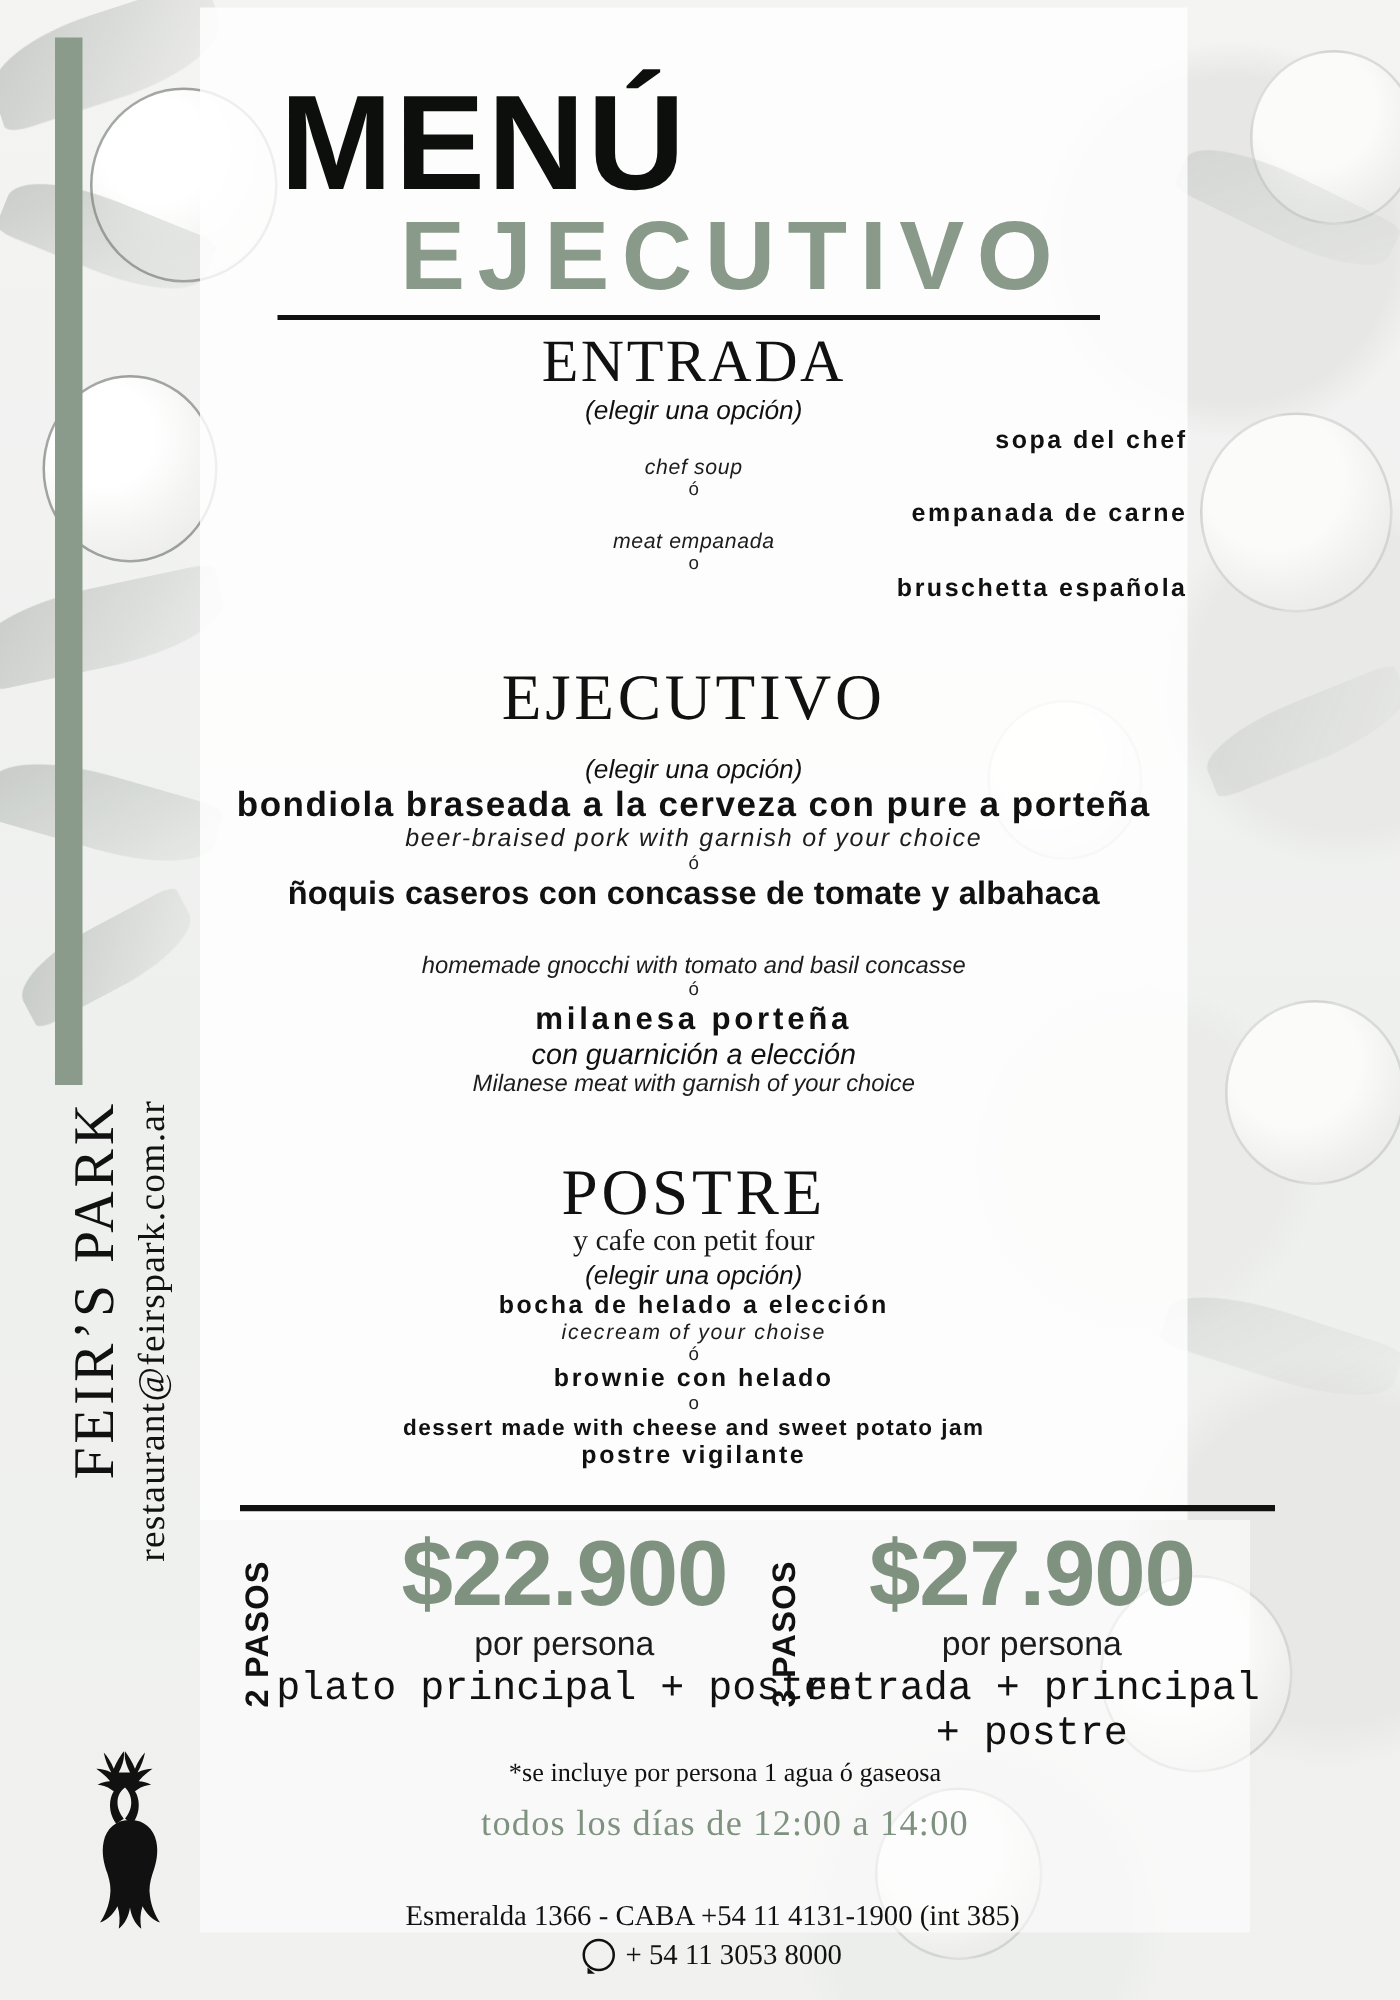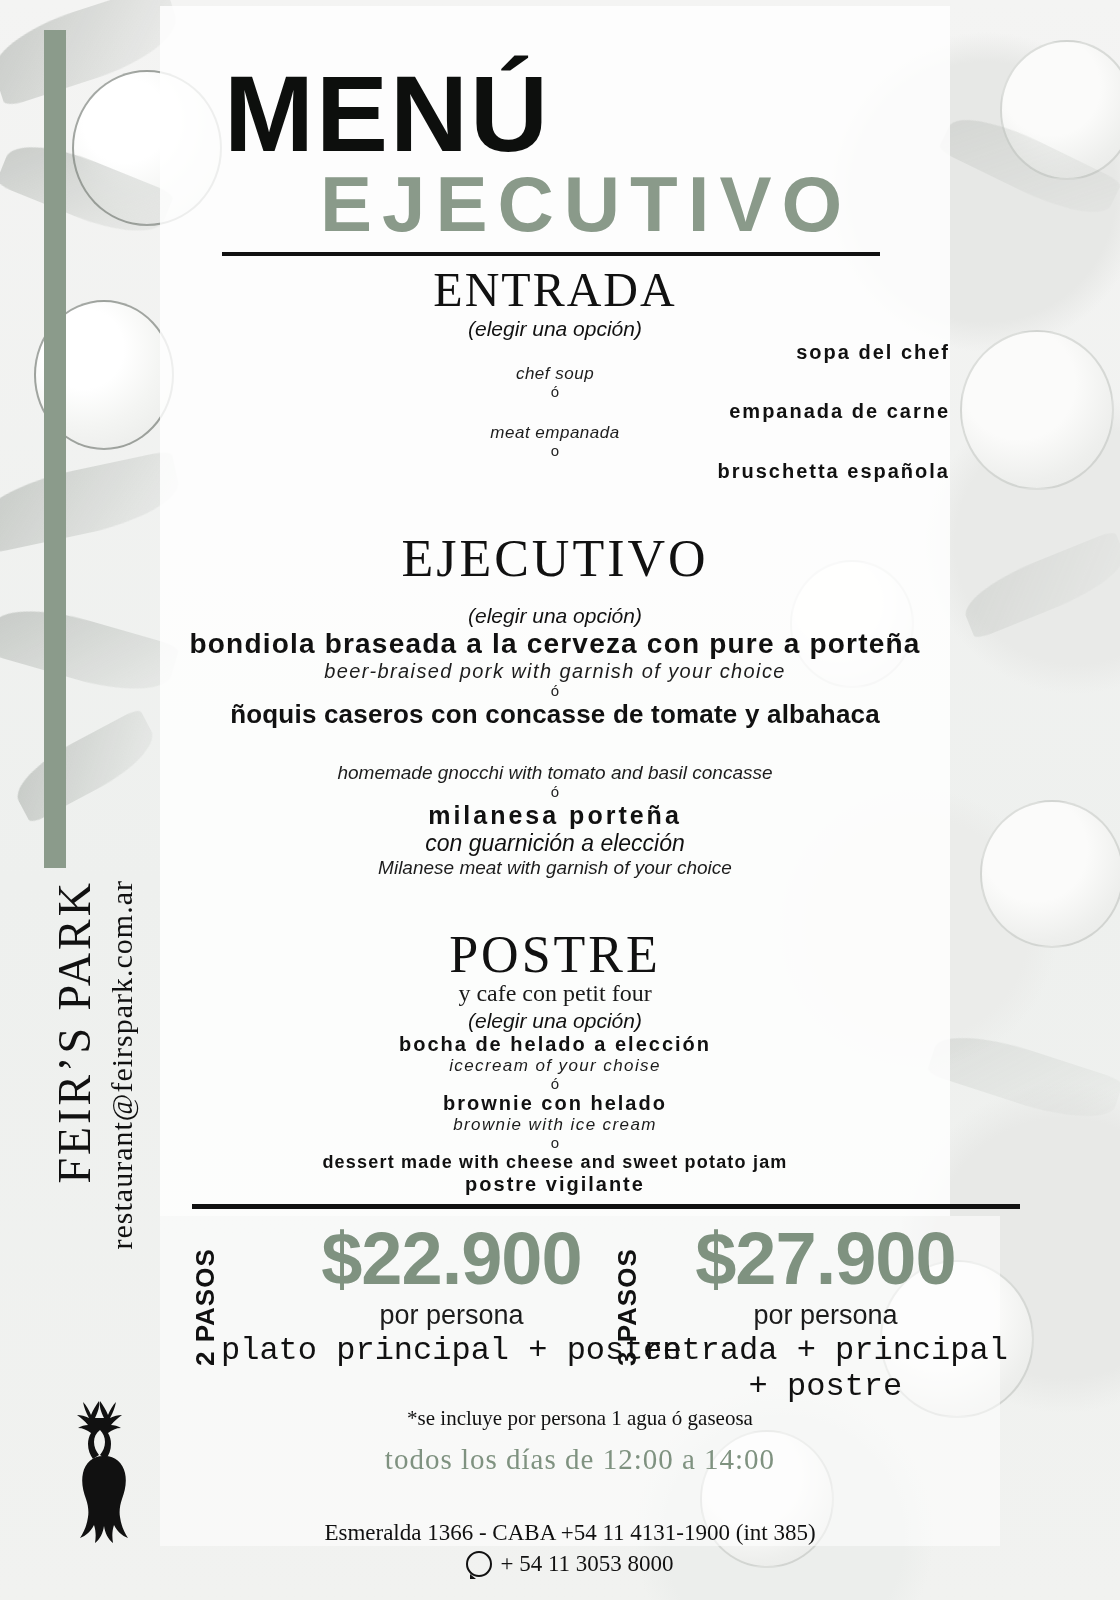--- a/index.html
+++ b/index.html
@@ -388,21 +388,20 @@
 
     <div class="gap-lg"></div>
 
     <div class="sec-title sec-postre">POSTRE</div>
     <div class="sec-sub-serif">y cafe con petit four</div>
     <div class="choose">(elegir una opción)</div>
     <div class="dish d-dish">bocha de helado a elección</div>
     <div class="trans d-trans">icecream of your choise</div>
     <div class="or">ó</div>
     <div class="dish d-dish">brownie con helado</div>
-    <div class="trans d-trans">brownie with ice cream</div>
     <div class="or">o</div>
     <div class="dish d-last">dessert made with cheese and sweet potato jam</div>
     <div class="dish d-dish">postre vigilante</div>
   </div>
 
   <div class="rule-mid"></div>
 
   <div class="price-block price-left">
     <div class="pasos">2 PASOS</div>
     <div class="price-col">

